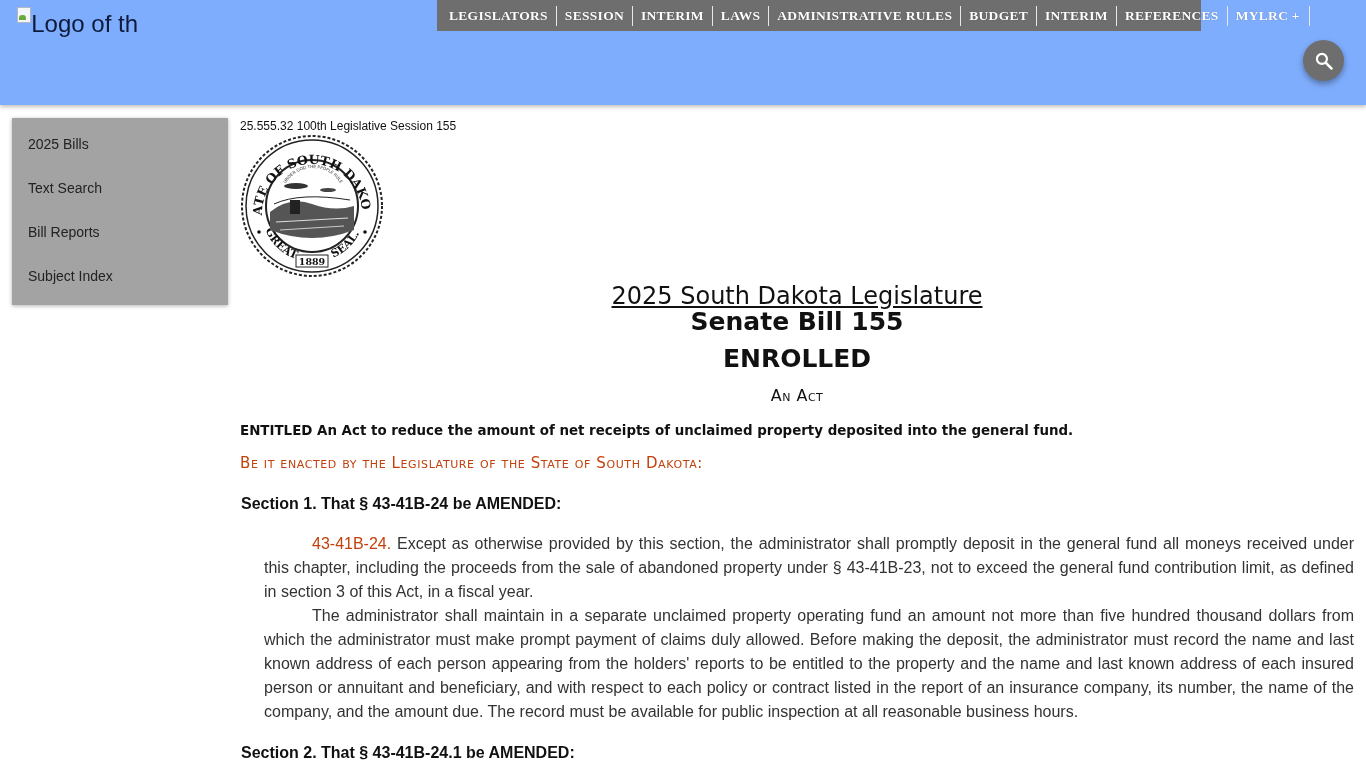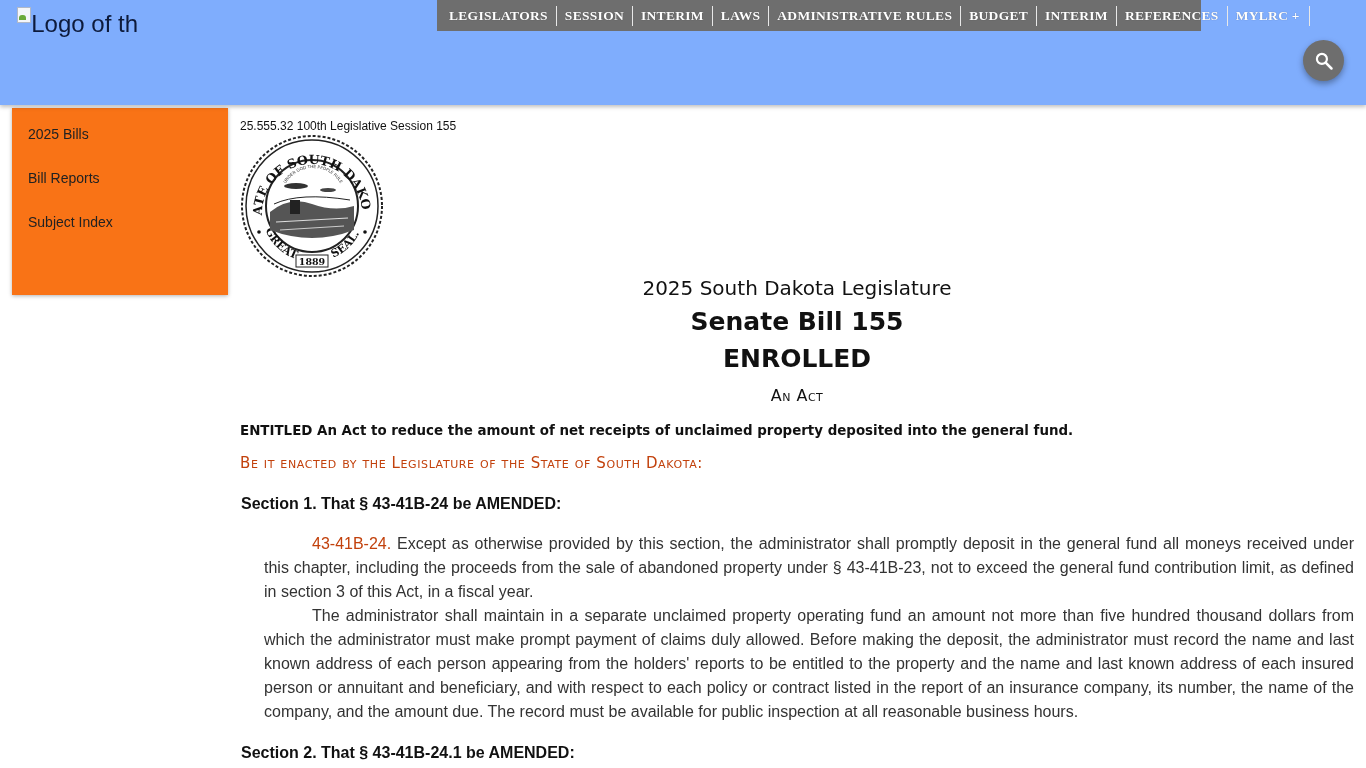--- a/index.html
+++ b/index.html
@@ -44,37 +44,37 @@
 
   .search-fab {
     position: absolute; left: 1303px; top: 40px; width: 41px; height: 41px;
     border-radius: 50%; background: #6e6e6e;
     box-shadow: 0 3px 6px rgba(0,0,0,0.35);
     display: flex; align-items: center; justify-content: center; cursor: pointer;
   }
 
   
   .sidebar {
-    position: absolute; left: 12px; top: 108px; width: 216px; height: 187px;
-    background: #f97316;
+    position: absolute; left: 12px; top: 118px; width: 216px; height: 187px;
+    background: #a3a3a3;
     box-shadow: 0 1px 4px rgba(0,0,0,0.3);
     padding-top: 4px;
   }
   .side-item {
     display: block; height: 44px; line-height: 44px; padding-left: 16px;
     font-size: 14px; color: #222222; cursor: pointer;
   }
 
   
   .content { position: absolute; left: 240px; top: 118px; width: 1114px; }
   .doc-id { font-size: 12px; color: #111; position: absolute; left: 0; top: 1px; white-space: nowrap; }
   .seal { position: absolute; left: 0; top: 16px; width: 144px; height: 144px; }
 
   .center-block { position: absolute; left: 0; width: 1114px; text-align: center; font-family: "DejaVu Sans", sans-serif; color: #111; }
-  .leg-title { top: 158px; font-size: 20px; }
+  .leg-title { top: 164px; font-size: 24px; text-decoration: underline; }
   .bill-title { top: 189px; font-size: 25px; font-weight: bold; }
   .enrolled { top: 226px; font-size: 25px; font-weight: bold; }
   .an-act { top: 268px; font-size: 16px; font-variant: small-caps; letter-spacing: 0.5px; }
 
   .entitled { position: absolute; left: 0; top: 305px; font-family: "DejaVu Sans", sans-serif; font-weight: bold; font-size: 13.4px; color: #111; white-space: nowrap; }
   .enacting { position: absolute; left: 0; top: 336px; font-family: "DejaVu Sans", sans-serif; font-size: 15px; font-variant: small-caps; letter-spacing: 0.6px; color: #c2410c; white-space: nowrap; }
 
   .section-head { position: absolute; left: 1px; font-weight: bold; font-size: 16px; color: #111; white-space: nowrap; }
   .sec1 { top: 377px; }
   .sec2 { top: 626px; }
@@ -109,20 +109,21 @@
   <div class="search-fab">
     <svg width="20" height="20" viewBox="0 0 24 24">
       <circle cx="9.5" cy="9.5" r="6" fill="none" stroke="#ffffff" stroke-width="2.6"></circle>
       <line x1="14" y1="14" x2="21" y2="21" stroke="#ffffff" stroke-width="3" stroke-linecap="round"></line>
     </svg>
   </div>
 </div>
 
 <aside class="sidebar">
   <a class="side-item">2025 Bills</a>
+  <a class="side-item">Text Search</a>
   <a class="side-item">Bill Reports</a>
   <a class="side-item">Subject Index</a>
 </aside>
 
 <main class="content">
   <div class="doc-id">25.555.32 100th Legislative Session 155</div>
 
   <svg class="seal" viewBox="0 0 144 144">
     <defs>
       <path id="sealTop" d="M 22,80 A 50,50 0 0 1 122,80"></path>

